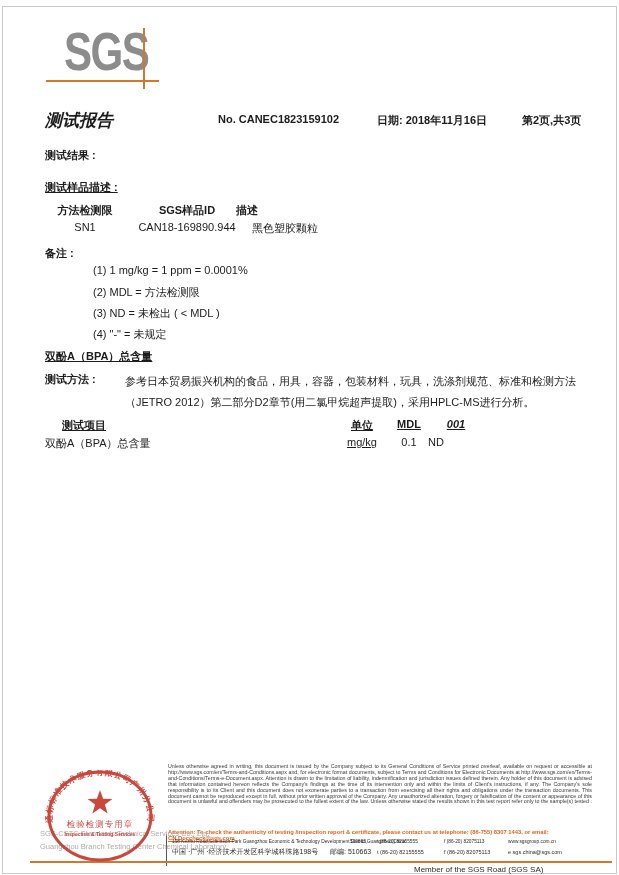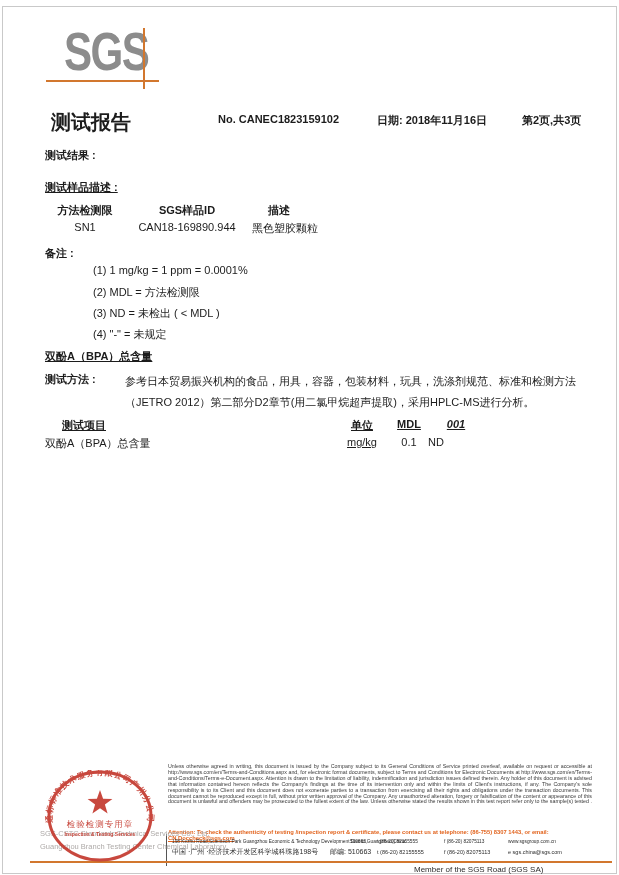--- a/index.html
+++ b/index.html
@@ -13,21 +13,21 @@
     border:1px solid #c9c9c9; pointer-events:none; }
   .abs { position:absolute; white-space:nowrap; }
 
   
   .logo-text { left:64px; top:24px; font-size:54px; font-weight:bold; color:#8c8c8c;
     letter-spacing:-2px; transform:scaleX(0.78); transform-origin:left top; line-height:1; }
   .logo-hline { left:46px; top:80px; width:113px; height:2px; background:#d2772e; }
   .logo-vline { left:143px; top:28px; width:2px; height:61px; background:#d2772e; }
 
   
-  .doc-title { left:51px; top:109px; font-size:20px; font-weight:bold; }
+  .doc-title { left:45px; top:109px; font-size:17px; font-weight:bold;font-style:italic; }
   .hdr { font-size:11px; font-weight:600; top:113px; }
 
   .lbl  { font-size:11px; font-weight:bold; }
   .txt  { font-size:11px; }
   .und  { text-decoration:underline; }
   .ctr  { text-align:center; }
 
   
   .legal { left:168px; top:764px; width:424px; font-size:5.3px; line-height:5.9px;
     color:#3a3a3a; text-align:justify; white-space:normal; }
@@ -55,21 +55,21 @@
 <div class="abs doc-title">测试报告</div>
 <div class="abs hdr" style="left:218px;">No. CANEC1823159102</div>
 <div class="abs hdr" style="left:377px;">日期: 2018年11月16日</div>
 <div class="abs hdr" style="left:522px;">第2页,共3页</div>
 
 <div class="abs lbl" style="left:45px; top:148px;">测试结果 :</div>
 <div class="abs lbl und" style="left:45px; top:180px;">测试样品描述 :</div>
 
 <div class="abs lbl ctr" style="left:35px; top:203px; width:100px;">方法检测限</div>
 <div class="abs lbl ctr" style="left:135px; top:203px; width:104px;">SGS样品ID</div>
-<div class="abs lbl" style="left:268px; top:203px;text-align:right;">描述</div>
+<div class="abs lbl" style="left:236px; top:203px;text-align:right;">描述</div>
 <div class="abs txt ctr" style="left:35px; top:221px; width:100px;">SN1</div>
 <div class="abs txt ctr" style="left:135px; top:221px; width:104px;">CAN18-169890.944</div>
 <div class="abs txt" style="left:252px; top:221px;">黑色塑胶颗粒</div>
 
 <div class="abs lbl" style="left:45px; top:246px;">备注 :</div>
 <div class="abs txt" style="left:93px; top:264px;">(1) 1 mg/kg = 1 ppm = 0.0001%</div>
 <div class="abs txt" style="left:93px; top:285px;">(2) MDL = 方法检测限</div>
 <div class="abs txt" style="left:93px; top:306px;">(3) ND = 未检出 ( &lt; MDL )</div>
 <div class="abs txt" style="left:93px; top:327px;">(4) "-" = 未规定</div>
 

